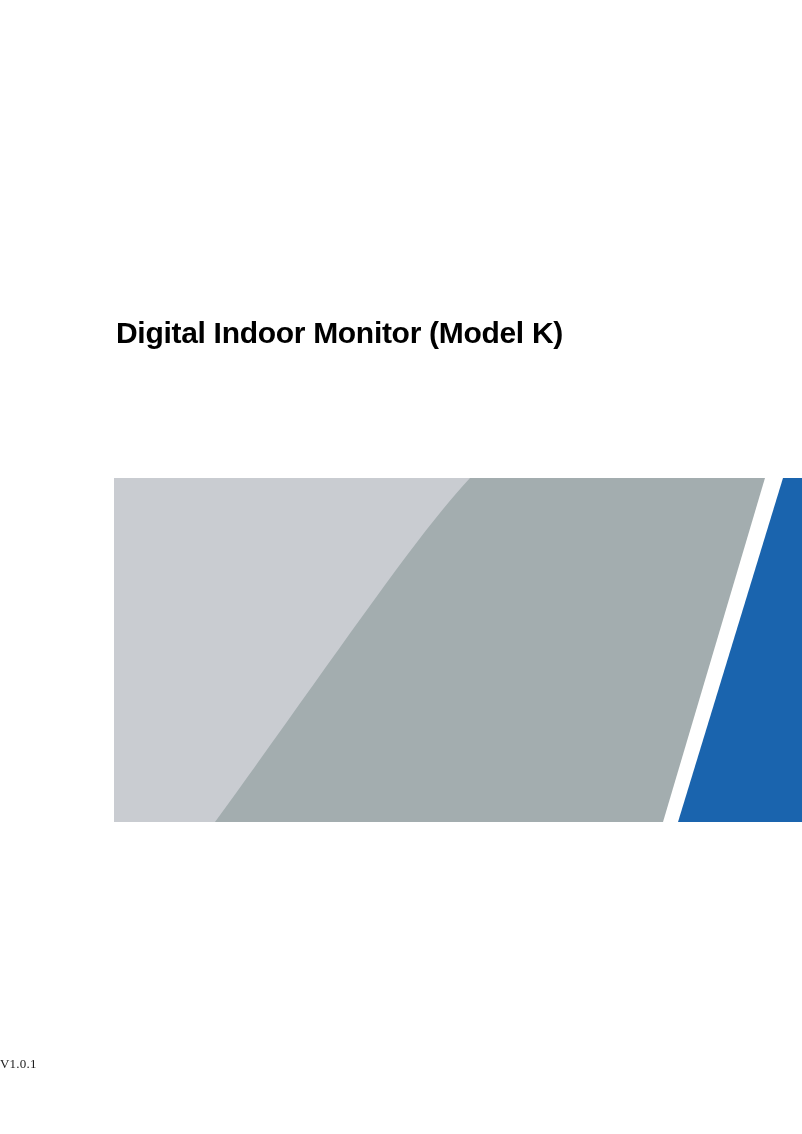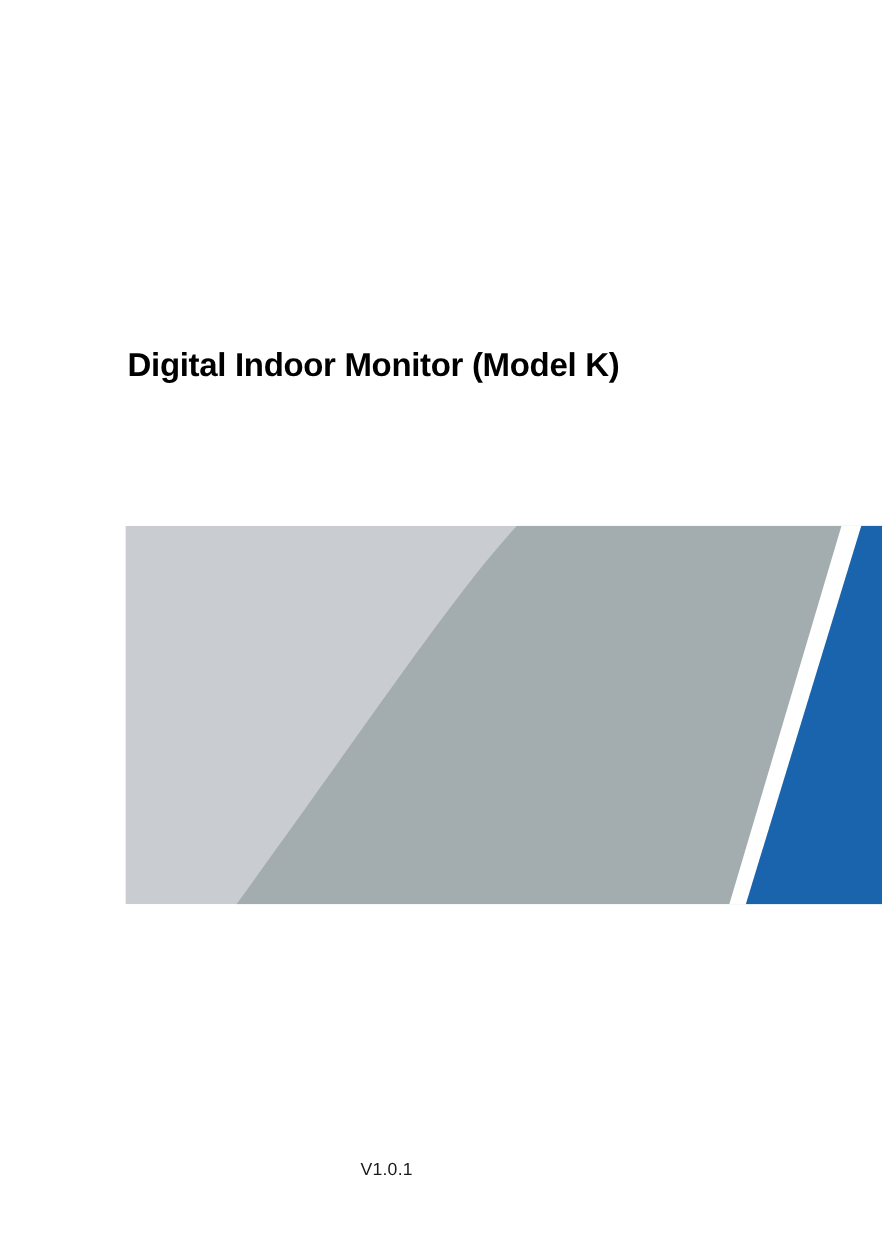--- a/index.html
+++ b/index.html
@@ -65,23 +65,23 @@
     width: 688px;
     height: 344px;
   }
 
   
   .version-line {
     position: absolute;
     left: 0;
     top: 1052px;
     width: 703px;
-    text-align: center;
-    font-family: Liberation Sans, sans-serif;
-    font-size: 16px;
+    text-align: left;
+    font-family: Liberation Serif, serif;
+    font-size: 13px;
     line-height: 24px;
     font-weight: 400;
     color: #1a1a1a;
     letter-spacing: 0.2px;
   }
 </style>
 </head>
 <body>
 
 <div id="page">

